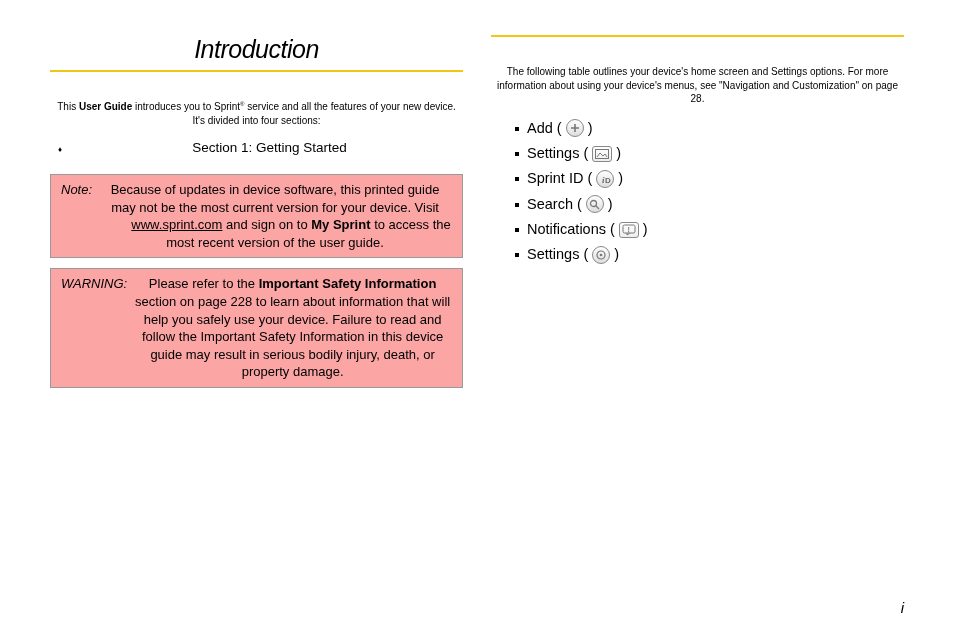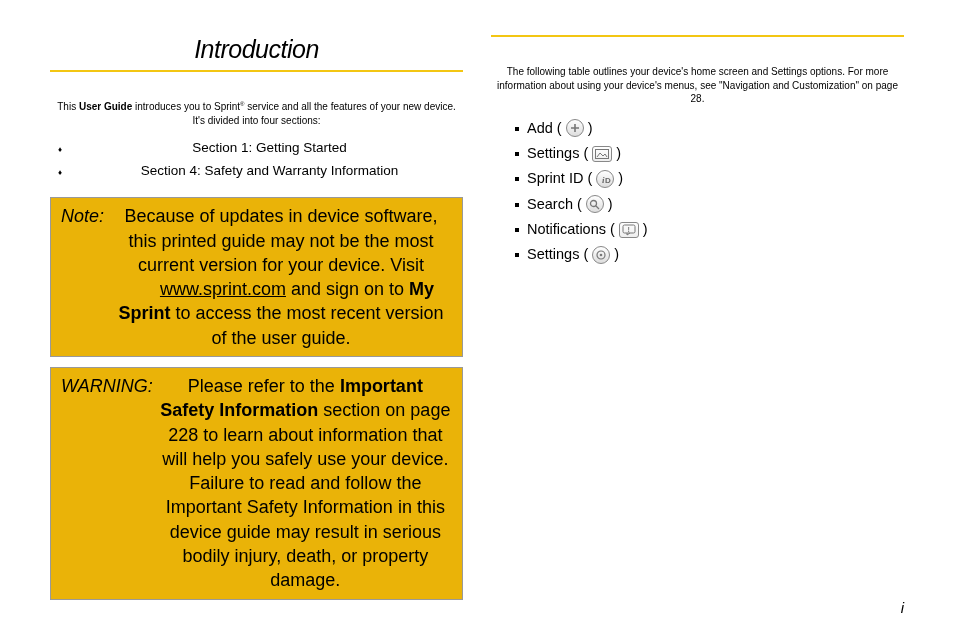--- a/index.html
+++ b/index.html
@@ -52,24 +52,24 @@
   .sections li::before {
     content: "♦";
     font-size: 8px;
     position: absolute;
     left: -18px;
     top: 6px;
     color: #000;
   }
   .box {
     border: 1px solid #999;
-    background: #eab308;
+    background: #fca5a5;
     padding: 6px 10px 6px 10px;
     margin-bottom: 10px;
-    font-size: 18px;
+    font-size: 13px;
     line-height: 1.35;
   }
   .box-row { display: flex; gap: 6px; }
   .box-label {
     font-style: italic;
     flex-shrink: 0;
     white-space: nowrap;
   }
   .box-body { flex: 1; }
   .bold { font-weight: bold; }
@@ -151,21 +151,20 @@
   <div class="col">
     <h1>Introduction</h1>
     <div class="rule"></div>
 
     <p>
       <span>This </span><span class="bold">User Guide</span><span> introduces you to Sprint</span><span class="sup">®</span><span> service and all the features of your new device. It's divided into four sections:</span>
     </p>
 
     <ul class="sections">
       <li>Section 1:  Getting Started</li>
-      <li>Section 4:  Safety and Warranty Information</li>
     </ul>
 
     <div class="box">
       <div class="box-row">
         <div class="box-label">Note:</div>
         <div class="box-body">
           <span>Because of updates in device software, this printed guide may not be the most current version for your device. Visit </span><span class="underline">www.sprint.com</span><span> and sign on to </span><span class="bold">My Sprint</span><span> to access the most recent version of the user guide.</span>
         </div>
       </div>
     </div>

